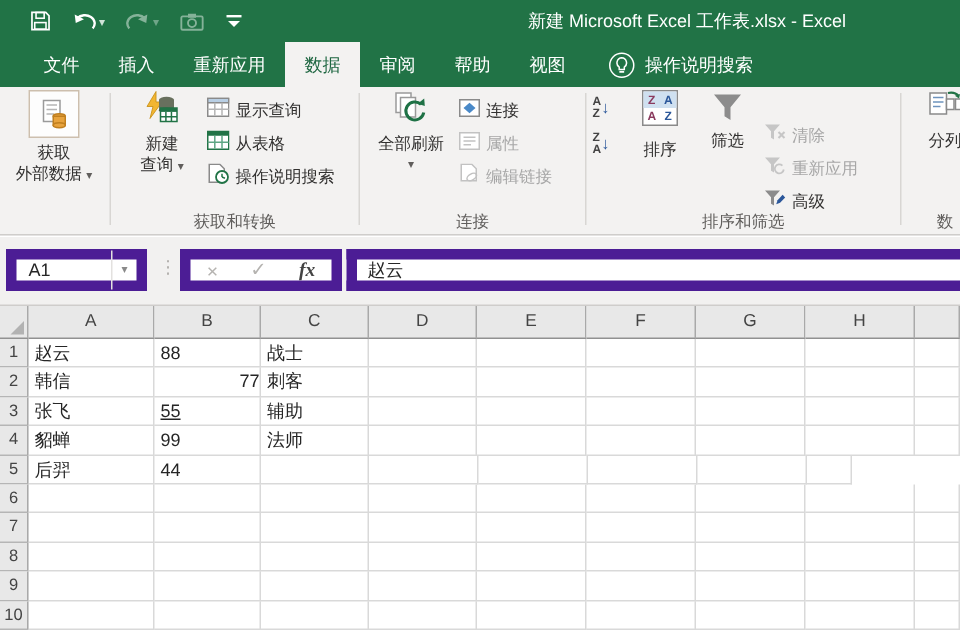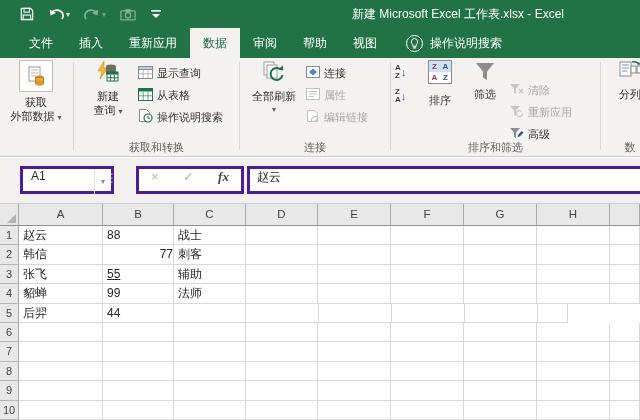--- a/index.html
+++ b/index.html
@@ -37,21 +37,21 @@
   .iconbox { width:34px; height:32px; border:1px solid #cdbfae; background:#fdfdfd; display:flex; align-items:center; justify-content:center; }
   .azletters { display:flex; flex-direction:column; font-weight:bold; font-size:8px; line-height:8px; color:#444; }
   .azarrow { color:#2b579a; font-size:11px; font-weight:bold; }
   .sorticon { width:24px; height:24px; border:1px solid #8a8a8a; background:#fff; display:grid; grid-template-columns:1fr 1fr; font-size:8px; font-weight:bold; text-align:center; line-height:11px; }
   .sorticon .zt { background:#cfe0f0; color:#8a3a5e; }
   .sorticon .at { background:#cfe0f0; color:#2b579a; }
   .sorticon .ab { color:#8a3a5e; }
   .sorticon .zb { color:#2b579a; }
   
   #formulabar { position:absolute; left:0; top:158px; width:640px; height:46px; background:#f2f1f0; border-bottom:1px solid #cfcdcb; }
-  .fb-box { position:absolute; top:8px; height:28px; background:#fff; border:3px solid #4c1d95; display:flex; align-items:flex-start;margin-left:16px; }
+  .fb-box { position:absolute; top:8px; height:28px; background:#fff; border:7px solid #4c1d95; display:flex; align-items:center; }
   #namebox { left:4px; width:94px; font-size:12px; padding-left:8px; }
   #namebox .nb-caret { margin-left:auto; padding:0 6px; color:#8a8a8a; font-size:8px; border-left:1px solid #e3e1df; line-height:26px; }
   #fb-dots { position:absolute; left:106px; top:13px; color:#b0aeab; font-size:12px; letter-spacing:0; }
   #fxbox { left:120px; width:108px; justify-content:space-around; font-size:13px; }
   #fxbox .gray { color:#b5b3b0; }
   #fxbox .fx { color:#444; font-style:italic; font-family:"Liberation Serif","DejaVu Serif",serif; font-weight:bold; font-size:13px; }
   #formulafield { left:231px; width:409px; font-size:12px; padding-left:7px; border-right:none; }
   
   #grid { position:absolute; left:0; top:204px; width:640px; height:216px; background:#fff; }
   #headrow { display:flex; height:22px; }

